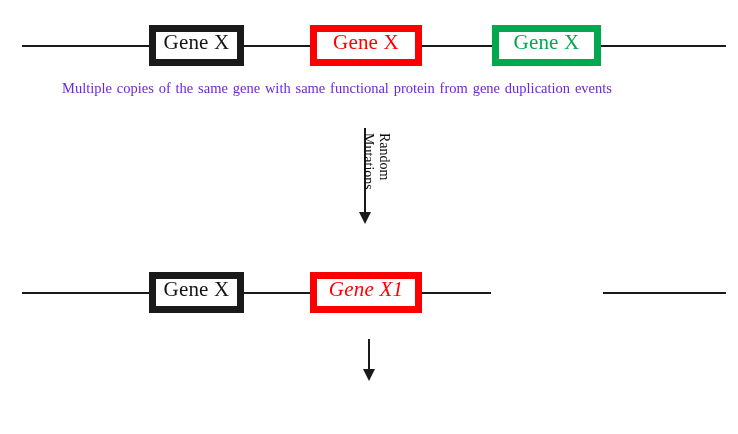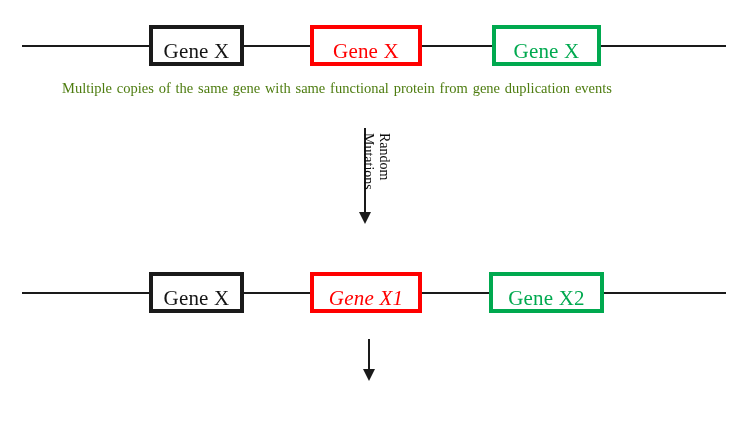--- a/index.html
+++ b/index.html
@@ -25,40 +25,40 @@
     position: absolute;
     height: 0;
     border-top: 2px solid #1a1a1a;
   }
 
   
   .gene-box {
     position: absolute;
     box-sizing: border-box;
     background: #ffffff;
-    border: 4px solid #a3a3a3;
+    border: 7px solid #a3a3a3;
     display: flex;
-    align-items: flex-end;
+    align-items: flex-start;
     justify-content: center;
     white-space: nowrap;
     font-size: 21px;
     line-height: 1;
     letter-spacing: .2px;
   }
   .gene-box.black  { border-color: #1a1a1a; color: #141414; }
   .gene-box.red    { border-color: #ff0000; color: #ff0000; }
   .gene-box.green  { border-color: #00a94f; color: #00a94f; }
 
   
   .caption {
     position: absolute;
     font-size: 14.5px;
     line-height: 1.2;
     white-space: nowrap;
-    color: #4d7c0f;
+    color: #6d28d9;
     word-spacing: 1.2px;
   }
 
   
   .arrow {
     position: absolute;
     width: 0;
   }
   .arrow .shaft {
     position: absolute;
@@ -125,23 +125,20 @@
   <div class="chrom-line" style="left:243px; top:292px; width:68px;"></div>
   <div class="chrom-line" style="left:421px; top:292px; width:70px;"></div>
   <div class="chrom-line" style="left:603px; top:292px; width:123px;"></div>
 
   <div class="gene-box black" style="left:149px; top:272px; width:95px; height:41px;">
     <span>Gene X</span>
   </div>
   <div class="gene-box red" style="left:310px; top:272px; width:112px; height:41px;font-style:italic;">
     <span>Gene X1</span>
   </div>
-  <div class="gene-box green" style="left:489px; top:272px; width:115px; height:41px;">
-    <span>Gene X2</span>
-  </div>
 
   <div class="arrow" style="left:368px; top:339px; height:42px;">
     <div class="shaft" style="height:30px;"></div>
     <div class="head" style="top:30px;"></div>
   </div>
 
 
 </div>
 
 </body></html>

